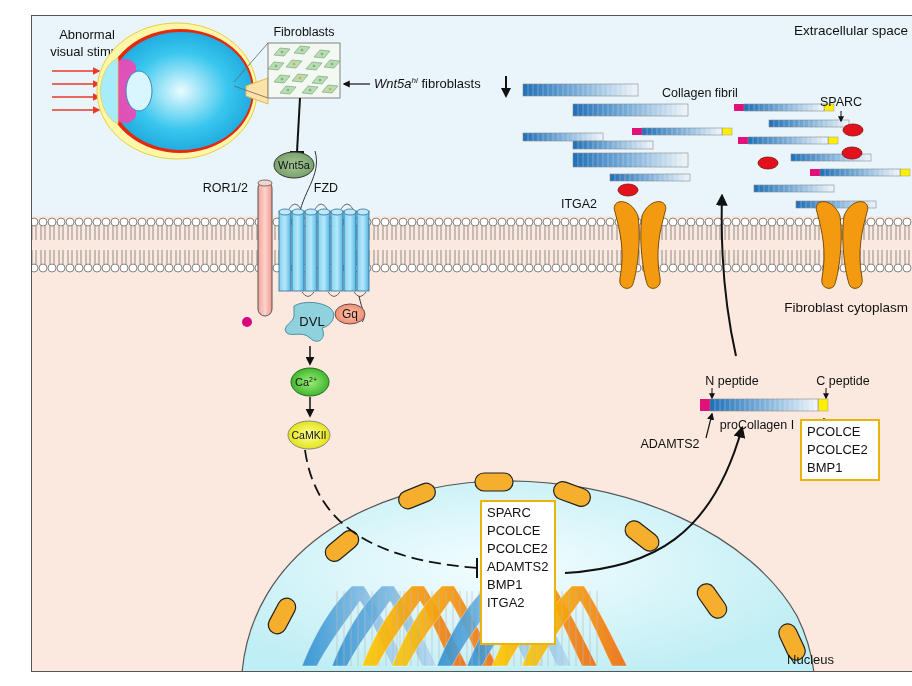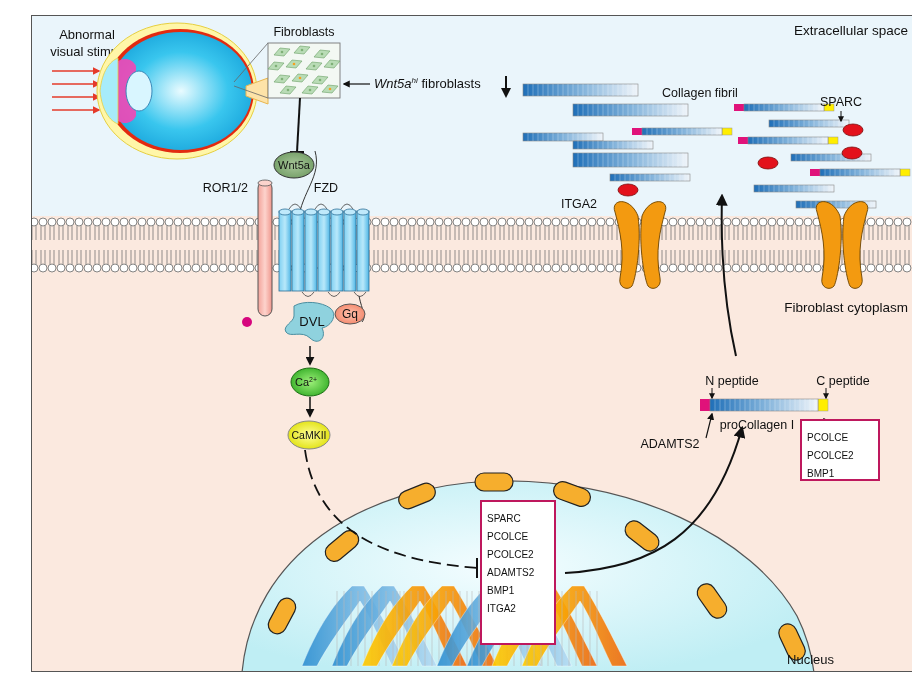--- a/index.html
+++ b/index.html
@@ -1,20 +1,20 @@
 <!DOCTYPE html>
 <html><head>
 <meta charset="utf-8">
 <style>
   html,body{margin:0;padding:0;background:#fff;}
   body{width:912px;height:686px;position:relative;overflow:hidden;font-family:"Liberation Sans",sans-serif;}
   #frame{position:absolute;left:31px;top:15px;width:884px;height:657px;border:1.5px solid #555;box-sizing:border-box;overflow:hidden;}
   svg{position:absolute;left:0;top:0;}
   .lbl{font-family:"Liberation Sans",sans-serif;fill:#111;}
-  .box{position:absolute;border:2px solid #be185d;background:#fff;padding:8px 5px;font-size:10px;line-height:18px;color:#111;box-sizing:border-box;}
+  .box{position:absolute;border:2px solid #eab308;background:#fff;padding:2px 5px;font-size:13px;line-height:18px;color:#111;box-sizing:border-box;}
   .box div{white-space:nowrap;}
 </style>
 </head>
 <body>
 
 <div id="frame">
 <svg id="main" width="884" height="657" viewBox="0 0 884 657">
   <defs>
     <radialGradient id="eyeG" cx="0.5" cy="0.5" r="0.55">
       <stop offset="0" stop-color="#e9fbff"></stop>

